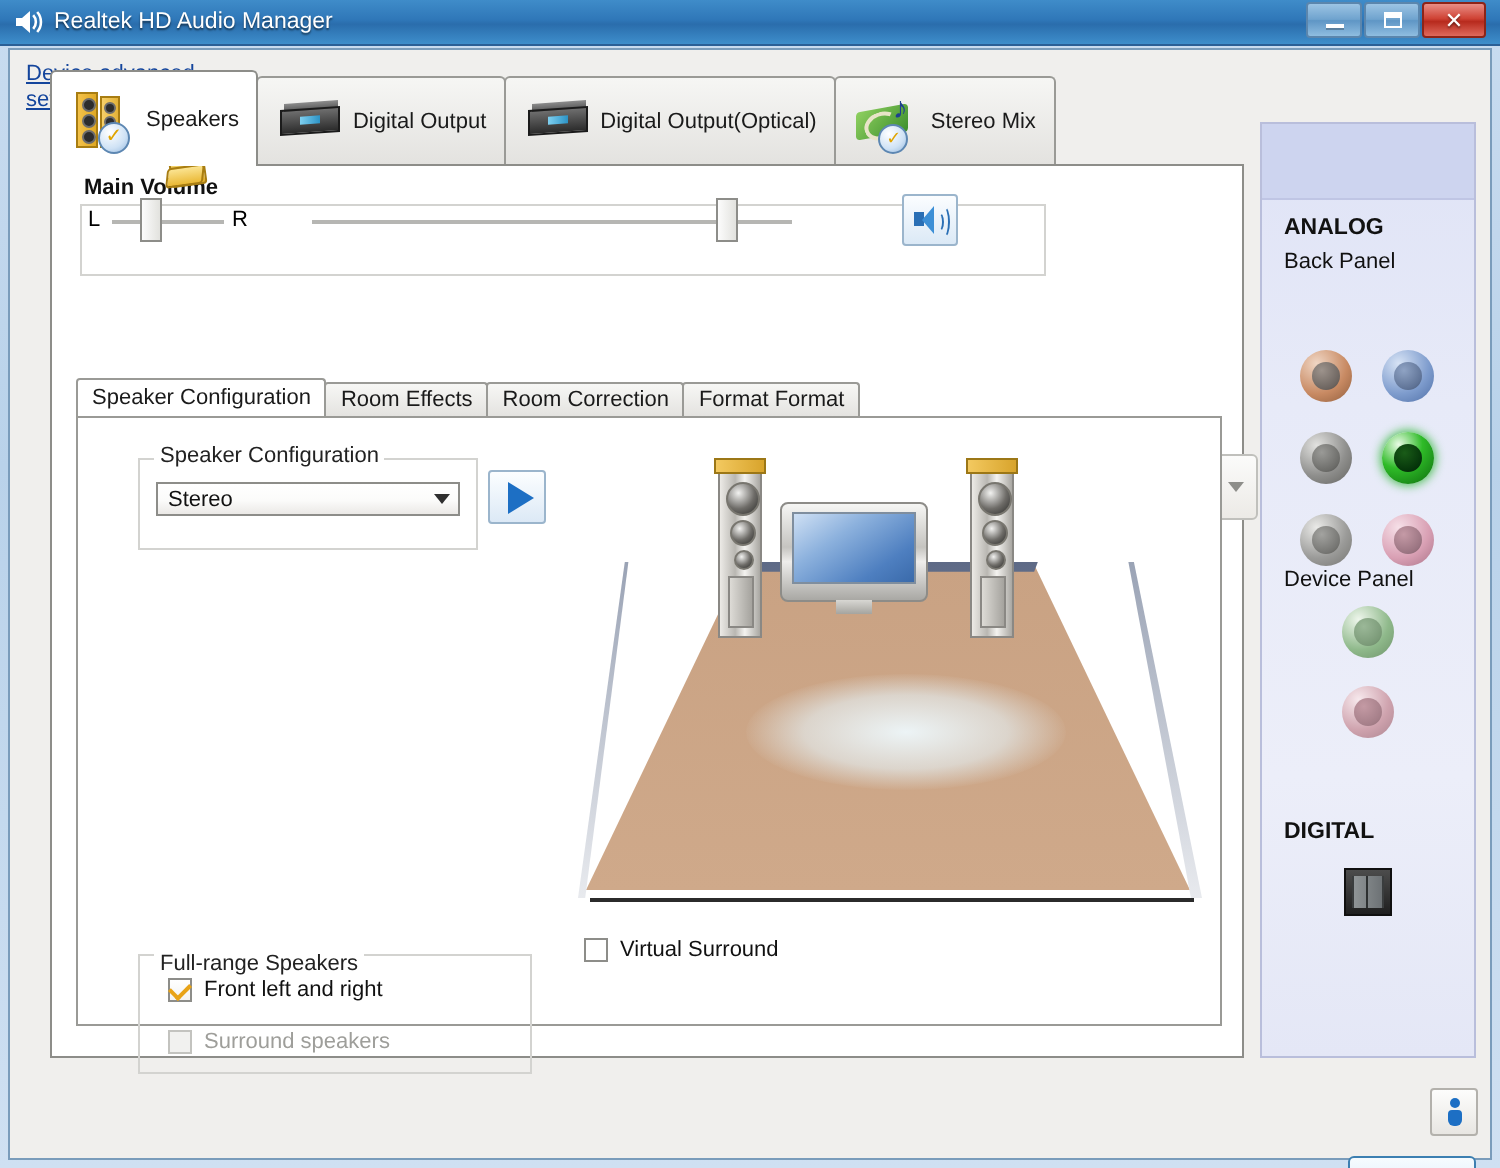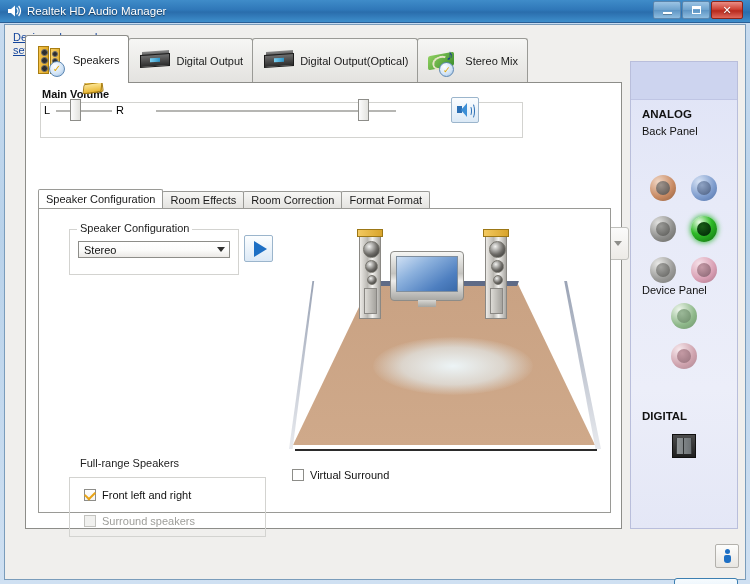--- a/index.html
+++ b/index.html
@@ -167,21 +167,21 @@
     border:1px solid #9bb5cc;border-radius:2px;box-sizing:border-box;
     background:linear-gradient(to bottom,#fcfeff,#dce9f6);
     display:flex;align-items:center;justify-content:center;
   }
   #play-btn .tri{width:0;height:0;border-top:8px solid transparent;border-bottom:8px solid transparent;
     border-left:13px solid #1d6fc4;margin-left:3px;}
 
   
   #fullrange-group{position:absolute;left:30px;top:268px;width:197px;height:60px;
     border:1px solid #d3d3d0;box-sizing:border-box;}
-  #fullrange-title{position:absolute;left:38px;top:248px;background:#fff;padding:0 3px;font-size:11px;color:#222;}
+  #fullrange-title{position:absolute;left:38px;top:267px;background:#fff;padding:0 3px;font-size:11px;color:#222;}
   .cbrow{position:absolute;display:flex;align-items:center;gap:6px;}
   .cbox{width:12px;height:12px;box-sizing:border-box;border:1px solid #8d8d89;background:#fff;
     display:flex;align-items:center;justify-content:center;}
   .cbox.checked{background:linear-gradient(to bottom,#fff,#f3f3f1);}
   .cbox.checked .tick{
     width:9px;height:5px;border-left:2px solid #e8a317;border-bottom:2px solid #e8a317;
     transform:rotate(-45deg);margin-top:-2px;
   }
   .cbox.disabled{background:#f1f1ef;border-color:#c3c3bf;}
   .cblabel{font-size:11px;color:#111;}

